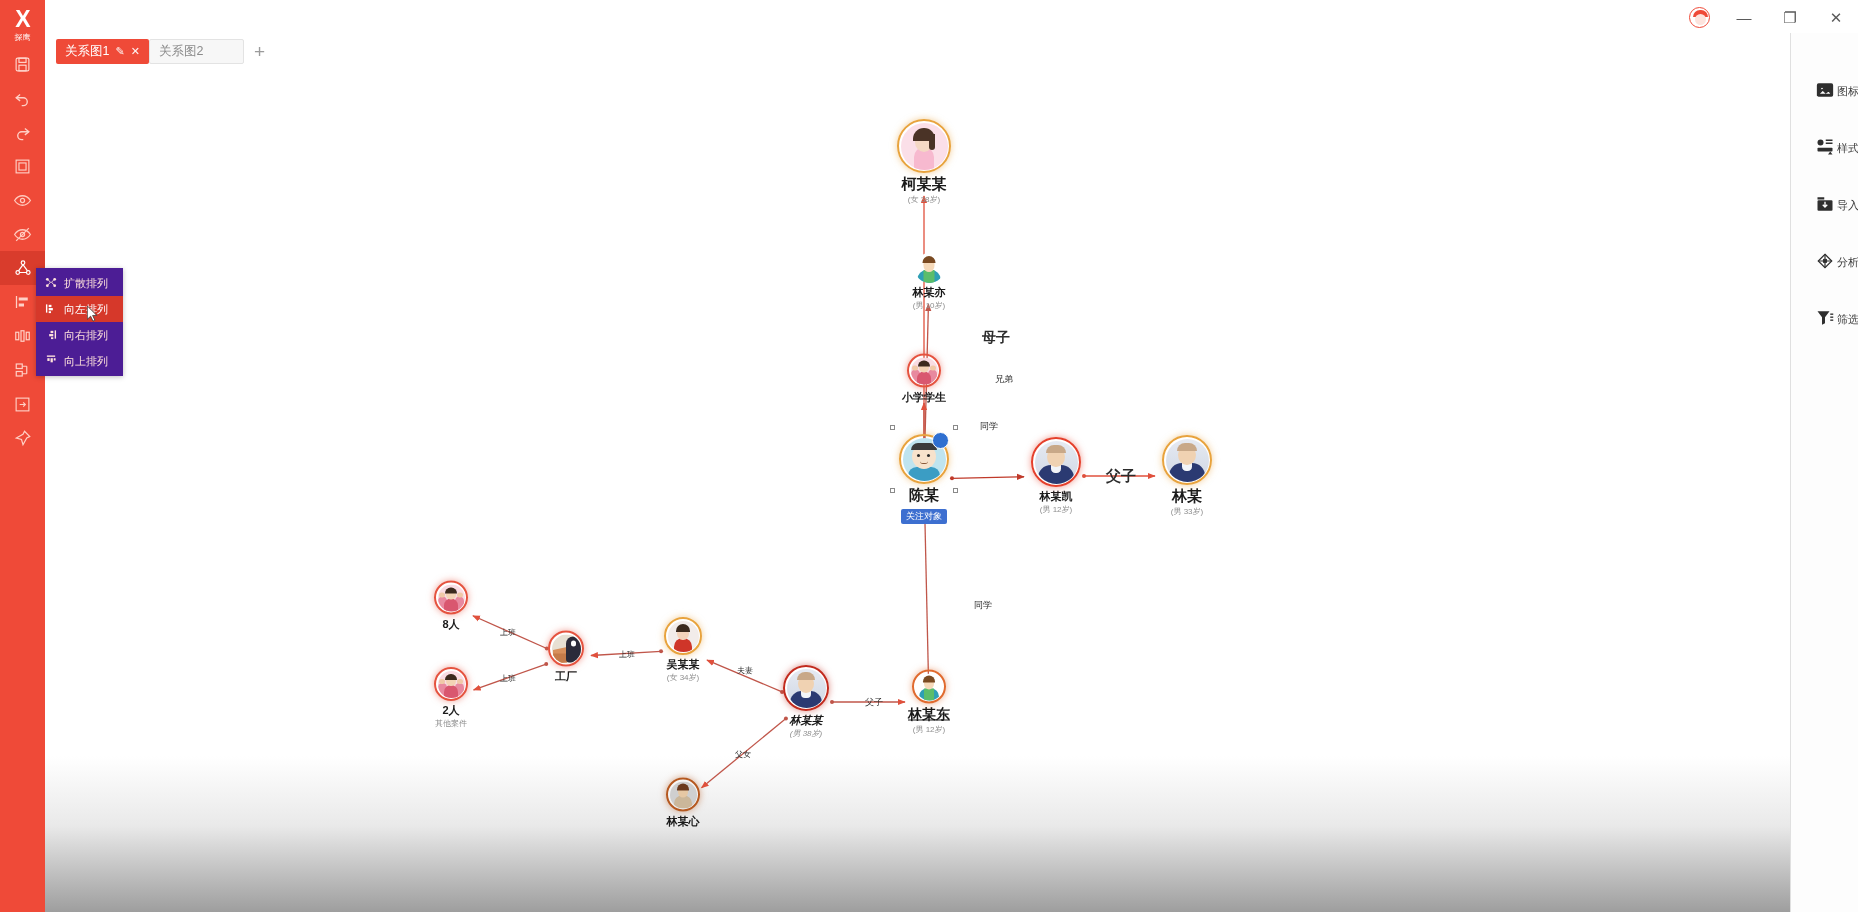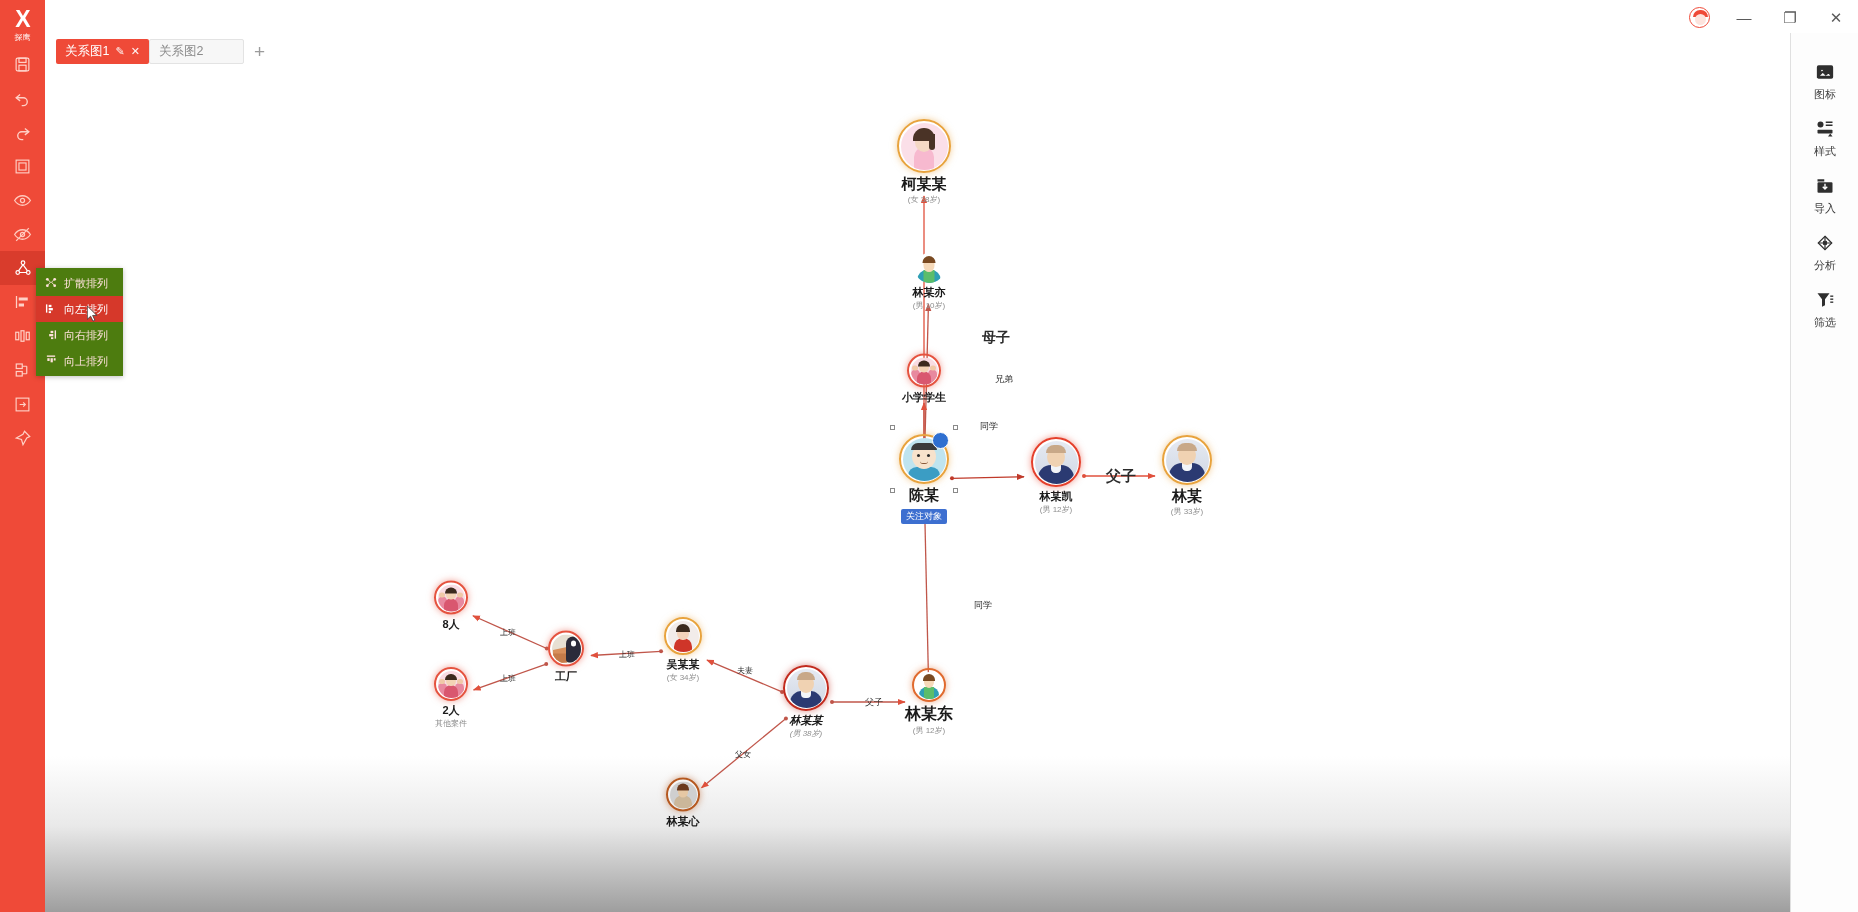--- a/index.html
+++ b/index.html
@@ -108,21 +108,21 @@
 
   
   .av { position:absolute; inset:0; }
   .av .bg { position:absolute; inset:0; }
   .av .head { position:absolute; border-radius:50%; }
   .av .hair { position:absolute; }
 
   
   .ctx-menu {
     position:absolute; left:36px; top:268px; width:87px;
-    background:#4d7c0f; box-shadow:0 1px 5px rgba(0,0,0,.25);
+    background:#4c1d95; box-shadow:0 1px 5px rgba(0,0,0,.25);
     z-index:40; padding:2px 0;
   }
   .ctx-item {
     height:26px; display:flex; align-items:center; gap:7px;
     padding-left:9px; color:#ffe2dc; font-size:11px; cursor:pointer;
   }
   .ctx-item.hl { background:#d6382a; color:#ffffff; }
   .ctx-item .ci { font-size:11px; width:12px; text-align:center; }
   .ctx-cursor {
     position:absolute; left:87px; top:306px; width:12px; height:17px; z-index:50;
@@ -130,21 +130,21 @@
   }
 
   
   .right-rail {
     position:absolute; top:33px; right:0; width:68px; height:879px;
     background:#fdfdfd; border-left:1px solid #e0e0e0;
     padding-top:30px;
   }
   .rr-item {
     width:68px; height:57px; margin-bottom:0;
-    display:flex; flex-direction:column; align-items:center; justify-content:flex-start;
+    display:flex; flex-direction:row; align-items:center; justify-content:flex-end;
     gap:3px; cursor:pointer; color:#4a4a4a;
   }
   .rr-item .rr-ic { font-size:17px; line-height:17px; color:#333; }
   .rr-item .rr-lb { font-size:11px; color:#3a3a3a; }
 </style>
 </head>
 <body>
 
 <div id="app">
 
@@ -497,21 +497,21 @@
               <div class="pic" style="width: 27px; height: 27px;">
                 <div class="av">
                   <div class="bg" style="background:#ffffff"></div>
         <div style="position:absolute;left:3.5100000000000002px;top:15.120000000000001px;width:19.98px;height:12.959999999999999px;background:#2e9fb5;border-radius:8.1px 8.1px 0 0"></div>
         <div style="position:absolute;left:8.91px;top:15.659999999999998px;width:9.180000000000001px;height:11.88px;background:#5bbd6a"></div>
         <div class="head" style="left:8.37px;top:4.859999999999999px;width:10.26px;height:11.88px;background:#f6d9b9"></div>
         <div class="hair" style="left:7.290000000000001px;top:2.7px;width:12.42px;height:6.4799999999999995px;background:#7a4a22;border-radius:6.21px 6.21px 0 0"></div>
                 </div>
               </div>
             </div>
-            <div class="nm" style="font-size: 16px;">林某东</div>
+            <div class="nm" style="font-size: 14px; text-decoration: underline;">林某东</div>
             <div class="sub" style="font-size: 8px;">(男 12岁)</div>
           </div>
           <div class="node" style="left: 638px; top: 737px;">
             <div class="ring" style="width: 34px; height: 34px; border: 2.5px solid rgb(181, 88, 31); box-shadow: rgba(181, 88, 31, 0.533) 0px 0px 7px;">
               <div class="pic" style="width: 27px; height: 27px;">
                 <div class="av">
                   <div class="bg" style="background:#cfcfcf"></div>
         <div style="position:absolute;left:4.32px;top:14.040000000000001px;width:18.360000000000003px;height:13.5px;background:#cbb79a;border-radius:8.1px 8.1px 0 0"></div>
         <div class="head" style="left:8.1px;top:5.4px;width:10.8px;height:11.34px;background:#e6c8a4"></div>
         <div class="hair" style="left:7.0200000000000005px;top:2.7px;width:12.959999999999999px;height:6.4799999999999995px;background:#6b3a1e;border-radius:6.4799999999999995px 6.4799999999999995px 0 0"></div>

